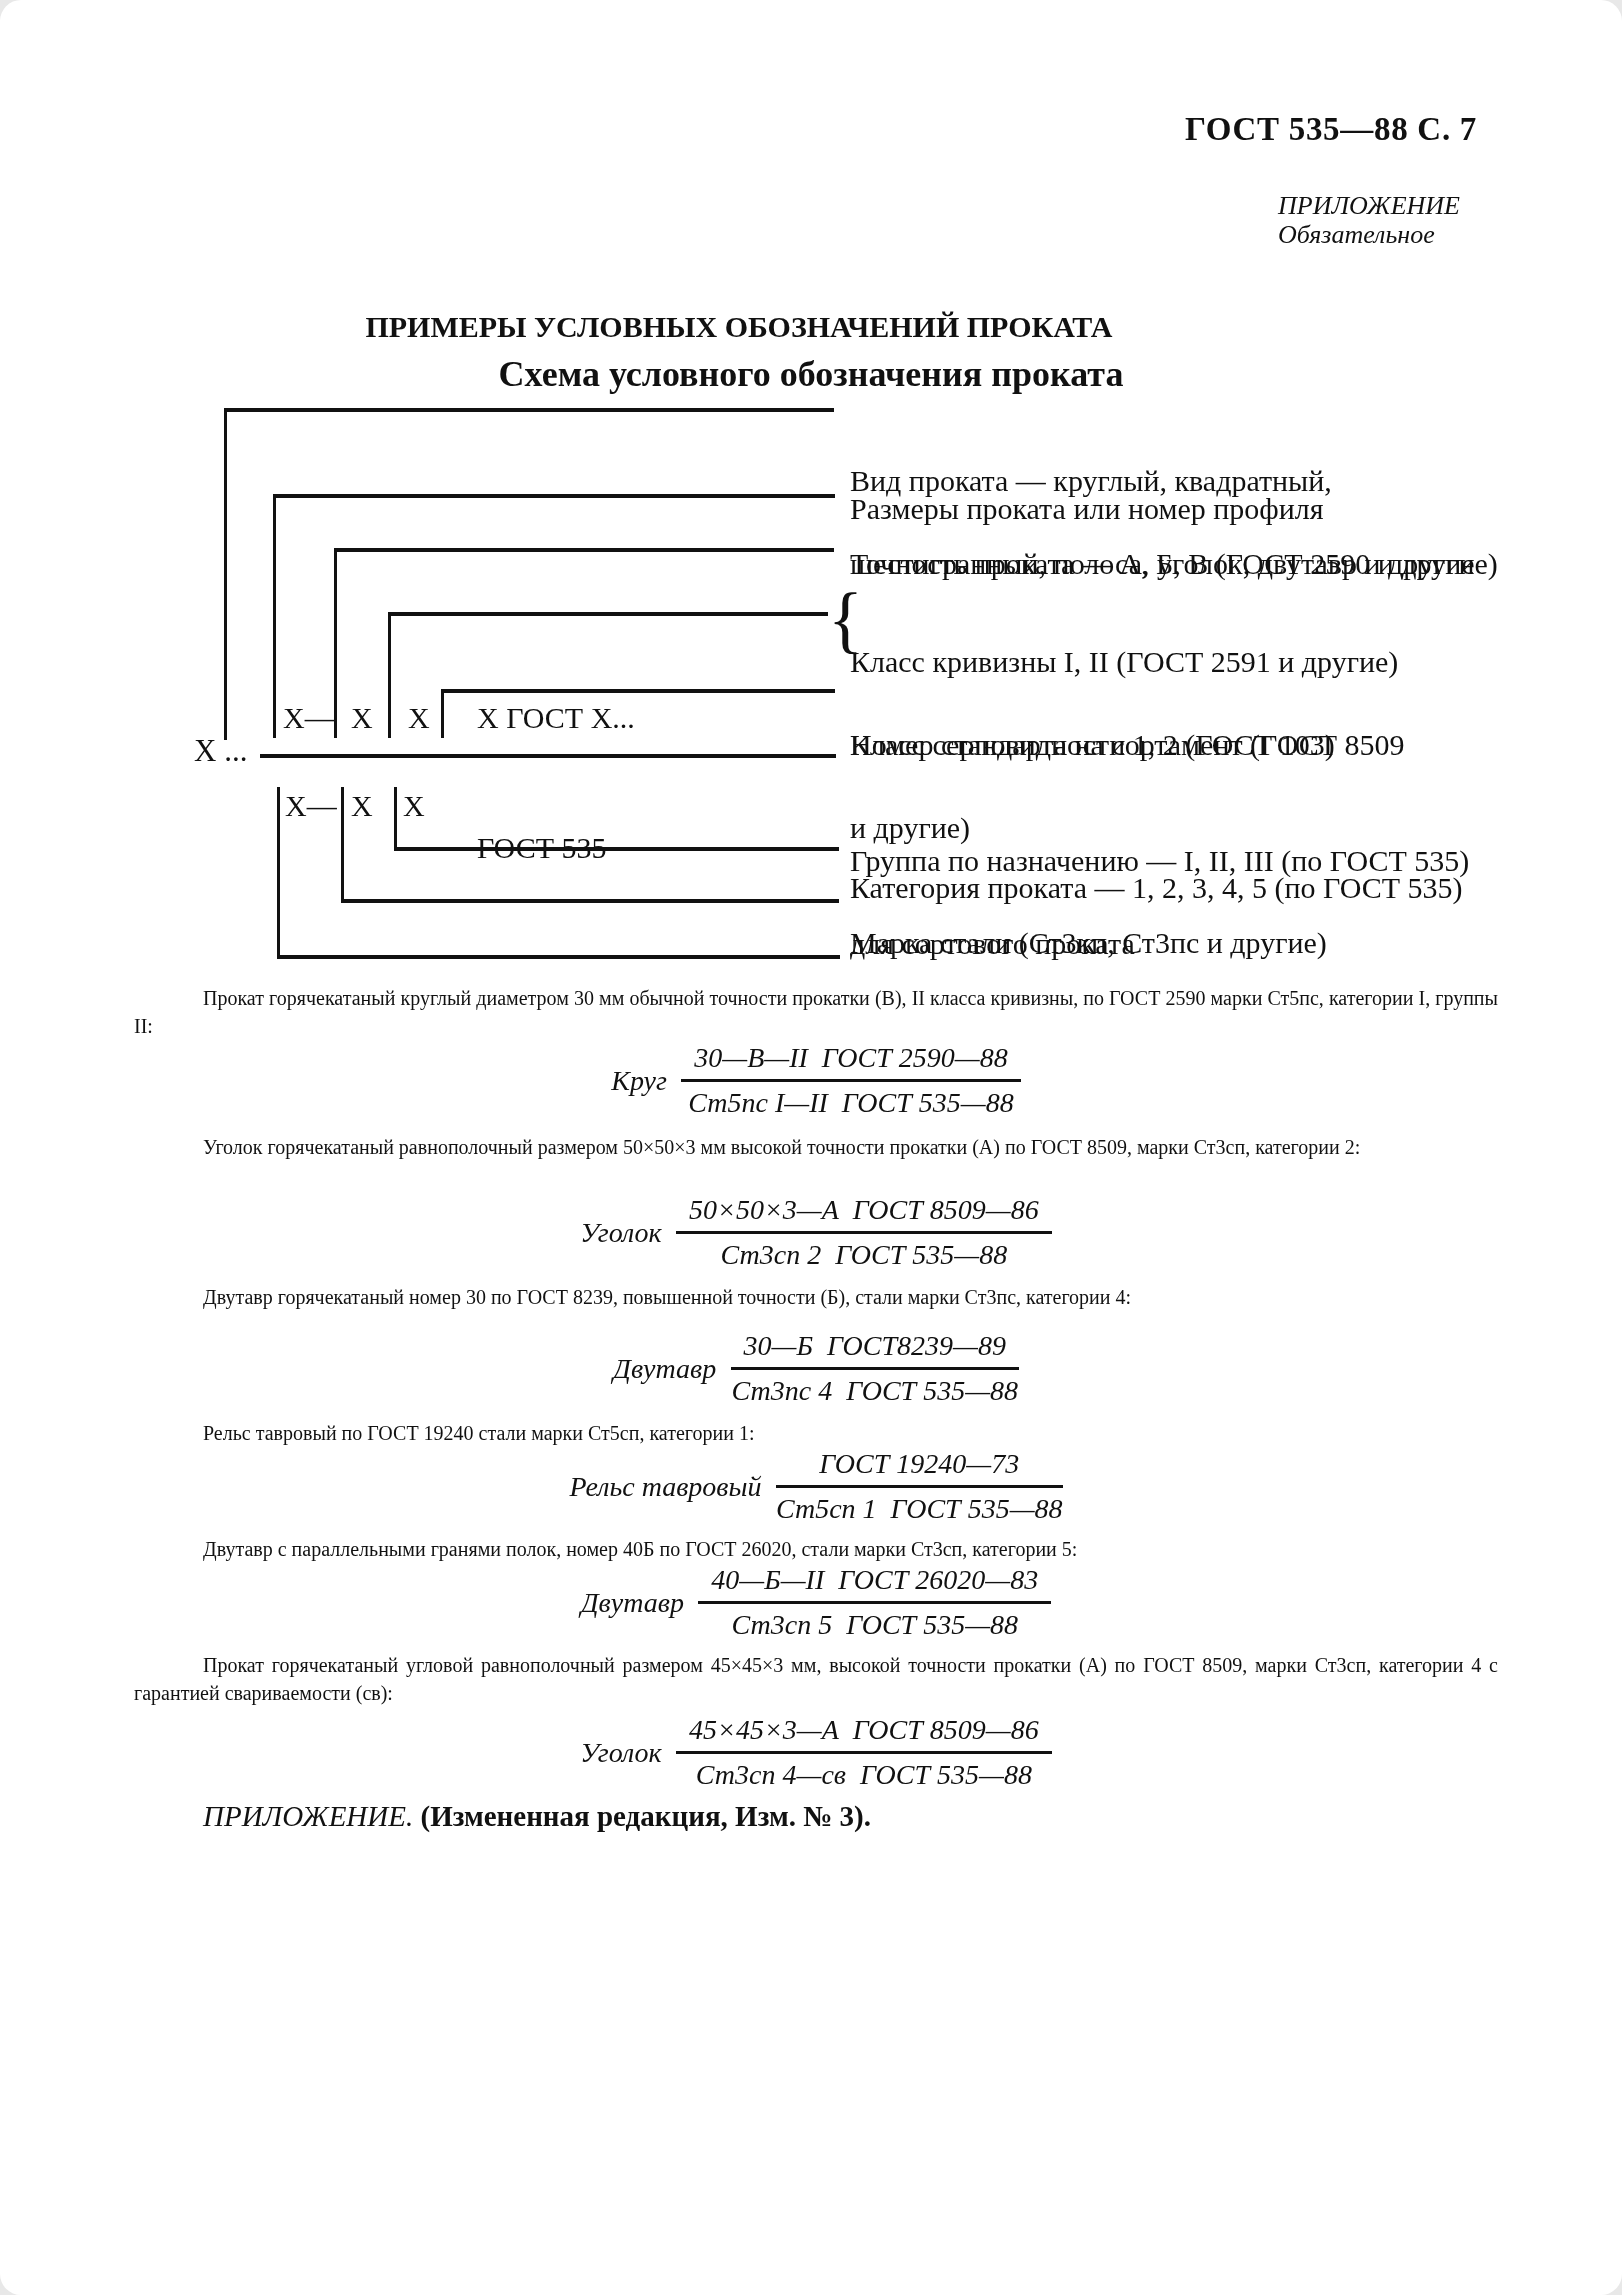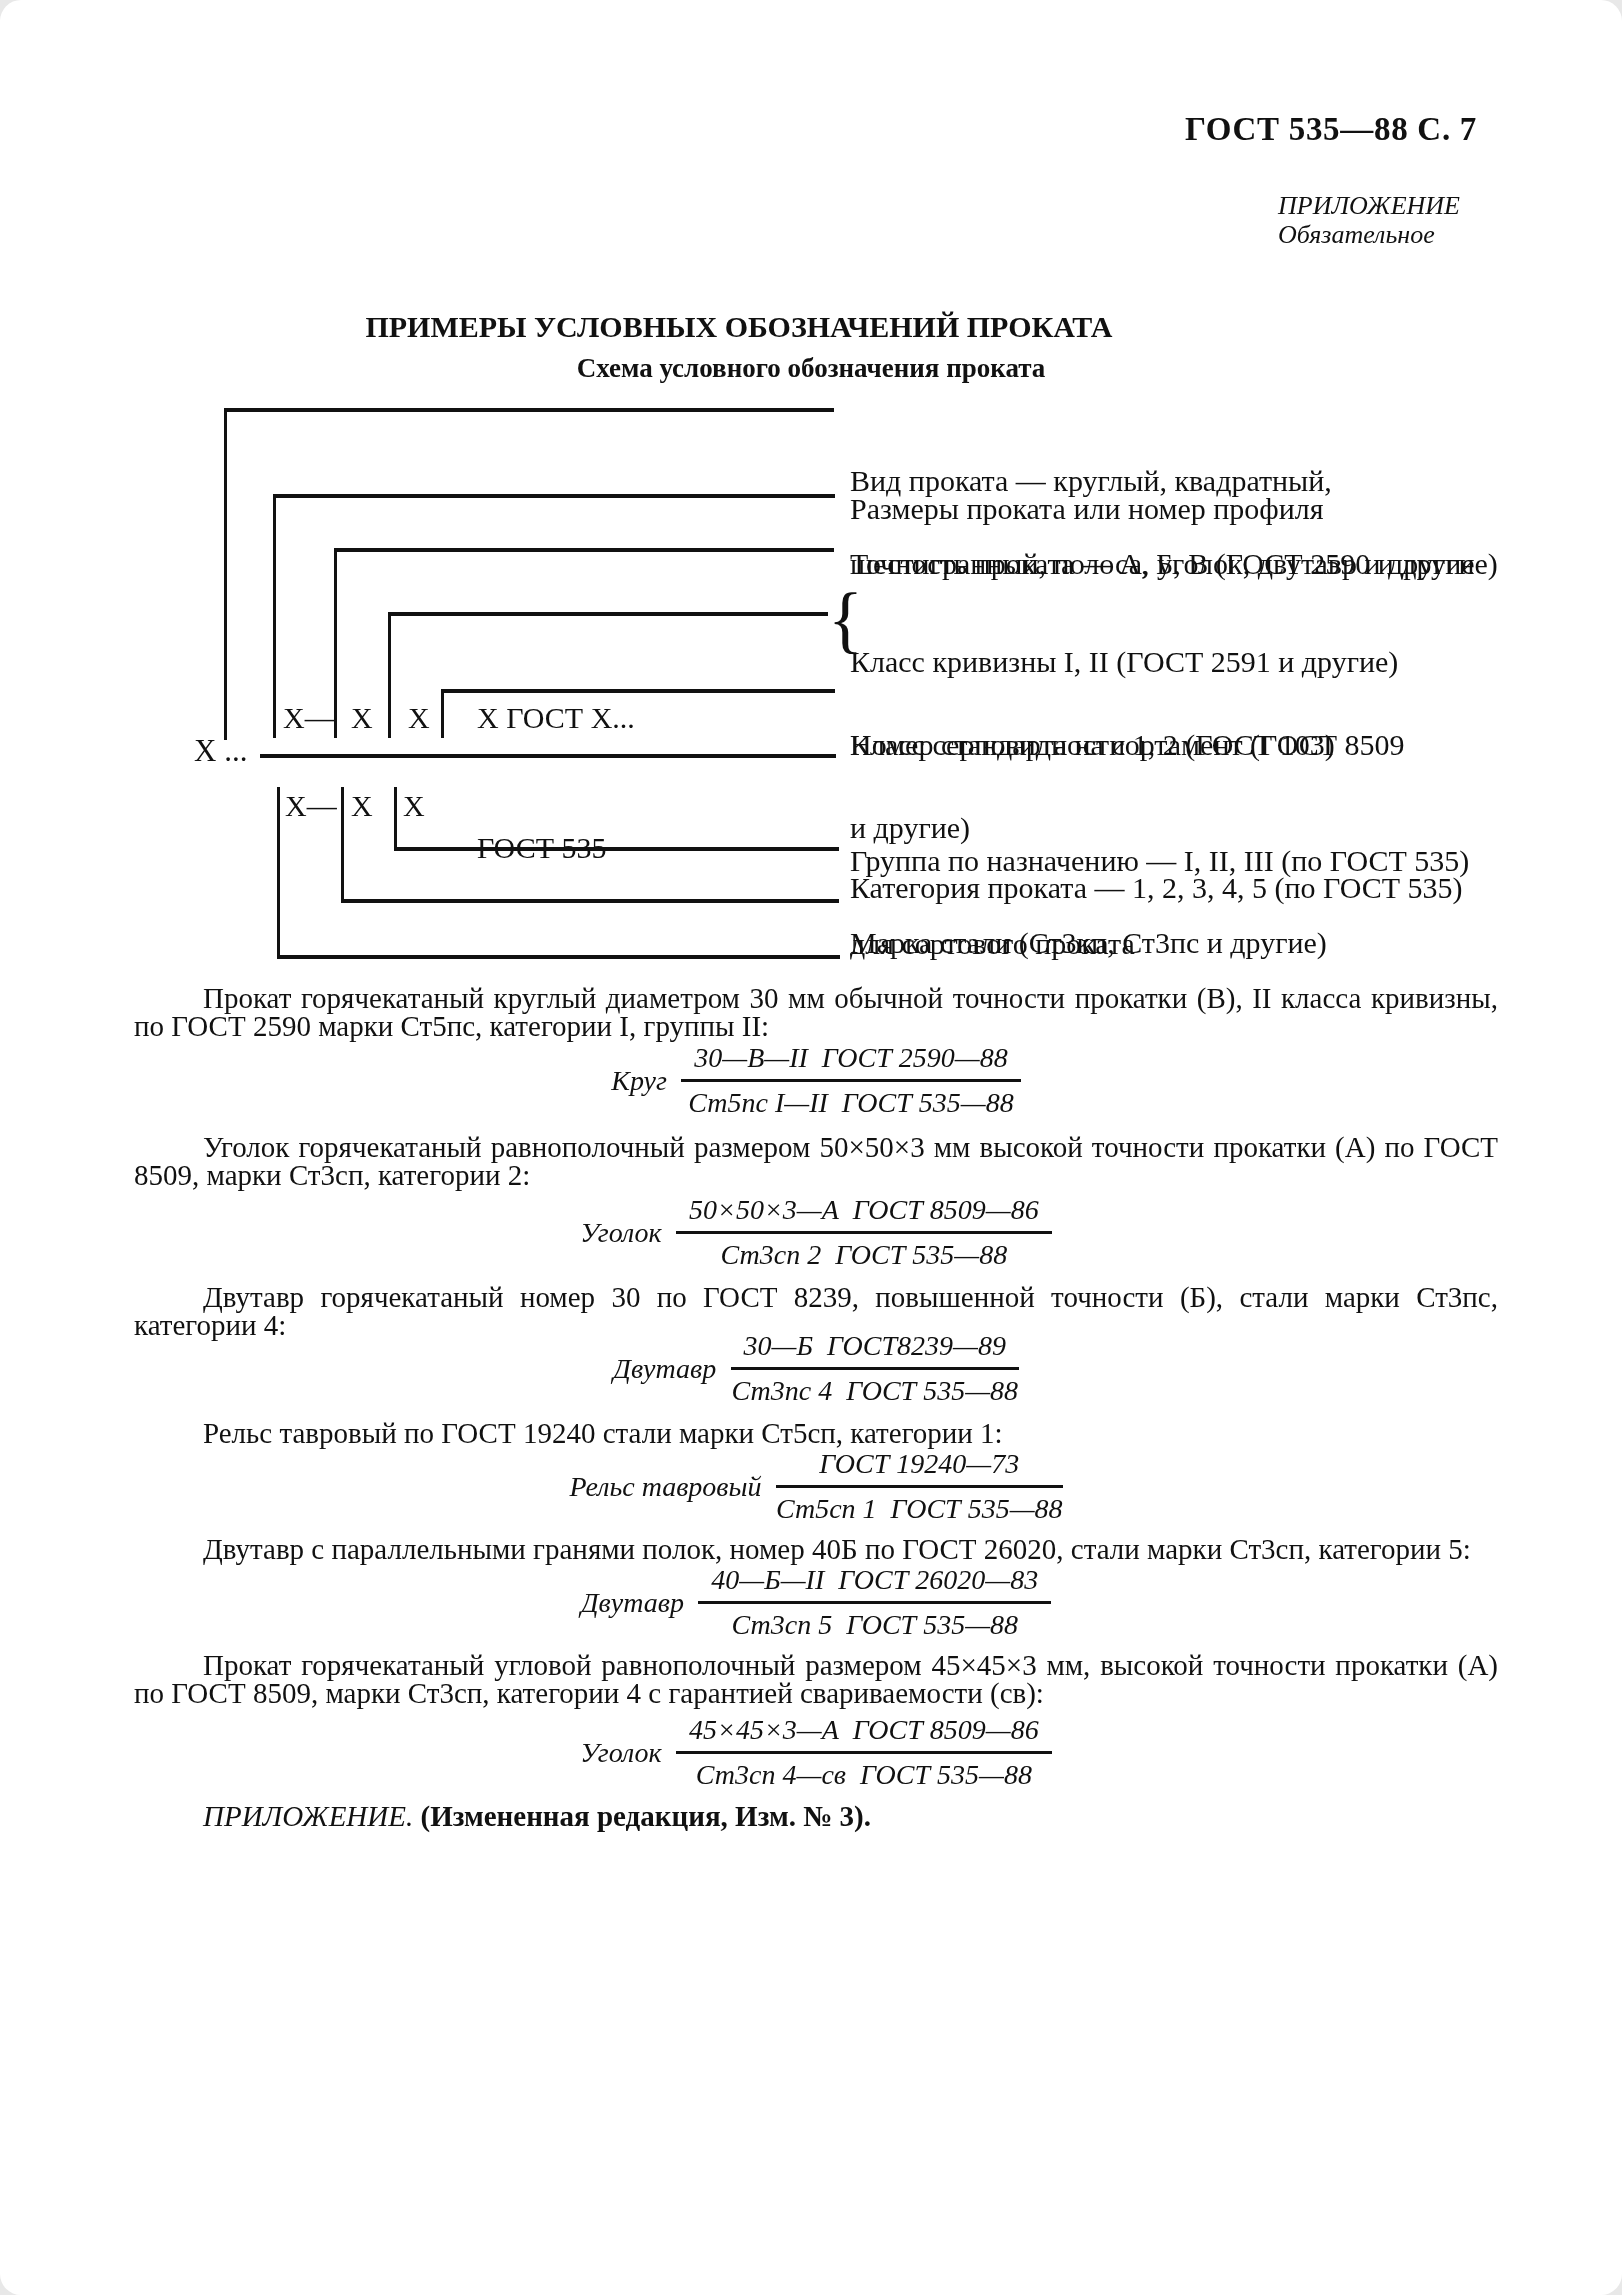--- a/index.html
+++ b/index.html
@@ -13,32 +13,32 @@
     font-family:"Liberation Serif","DejaVu Serif",serif;
     overflow:hidden;
     border-radius:21px;
   }
   .abs{position:absolute;}
   
   .doc-ref{top:111px;right:145px;font-size:33px;font-weight:bold;letter-spacing:0.7px;}
   .annex{left:1278px;top:191px;font-size:26px;font-style:italic;line-height:29px;}
   
   .title{left:0;top:310px;width:1478px;text-align:center;font-size:30px;font-weight:bold;}
-  .subtitle{left:0;top:353px;width:1622px;text-align:center;font-size:27px;font-weight:bold;}
+  .subtitle{left:0;top:353px;width:1622px;text-align:center;font-size:36px;font-weight:bold;}
   
   .hl{position:absolute;height:3.9px;background:#111;}
   .vl{position:absolute;width:3.3px;background:#111;}
   
   .dg-cell{position:absolute;font-size:30px;line-height:30px;white-space:pre;}
   .dg-label{position:absolute;left:850px;width:739px;font-size:30px;line-height:27.5px;white-space:pre;}
   .brace{position:absolute;left:828px;top:586px;font-size:73px;line-height:68px;font-weight:400;}
   
   .para{
     position:absolute;left:134px;width:1364px;
-    font-size:29px;line-height:27.5px;
+    font-size:20px;line-height:27.5px;
     text-align:justify;text-indent:69px;
   }
   
   .formula{
     position:absolute;left:134px;width:1364px;
     display:flex;justify-content:center;align-items:center;gap:14.4px;
     font-style:italic;font-size:28px;
   }
   .flabel{white-space:pre;}
   .frac{display:inline-block;text-align:center;}

